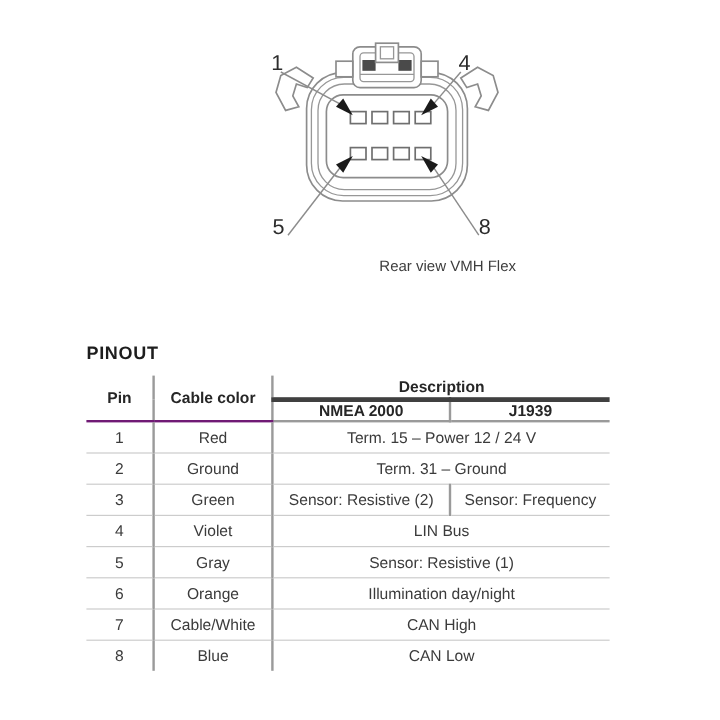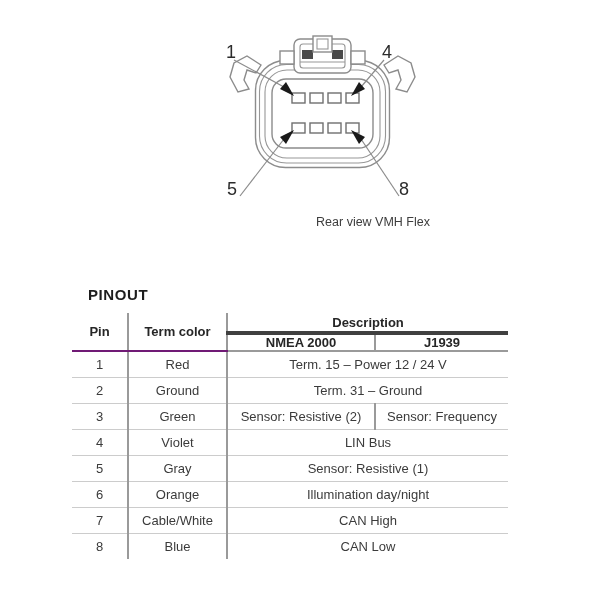--- a/index.html
+++ b/index.html
@@ -18,21 +18,21 @@
   #connector-svg .dark-bit{fill:#4a4a4a;stroke:none;}
   #connector-svg text{font:18px "Liberation Sans",sans-serif;fill:#2c2c2c;text-anchor:middle;}
   
   .caption{
     position:absolute;top:214px;right:170px;text-align:center;
     font-size:12.5px;line-height:16.5px;color:#3d3d3d;
   }
   
   .pinout-title{
     position:absolute;left:72px;top:286px;
-    font-size:15px;font-weight:700;letter-spacing:.6px;color:#1d1d1d;margin-left:16px;
+    font-size:15px;font-weight:700;letter-spacing:.6px;color:#1d1d1d;
   }
   table.pinout{
     position:absolute;left:72px;top:313px;width:436px;
     border-collapse:collapse;table-layout:fixed;
   }
   table.pinout col.c-pin{width:56px;}
   table.pinout col.c-cable{width:99px;}
   table.pinout col.c-nmea{width:148px;}
   table.pinout col.c-j1939{width:133px;}
   table.pinout th,table.pinout td{
@@ -109,21 +109,21 @@
   <table class="pinout">
     <colgroup>
       <col class="c-pin">
         <col class="c-cable">
         <col class="c-nmea">
         <col class="c-j1939">
     </colgroup>
     <thead>
       <tr class="h1">
         <th rowspan="2" class="b-r span2">Pin</th>
-        <th rowspan="2" class="b-r span2">Term color</th>
+        <th rowspan="2" class="b-r span2">Cable color</th>
         <th colspan="2" class="desc-h">Description</th>
       </tr>
       <tr class="h2">
         <th class="b-r">NMEA 2000</th>
         <th>J1939</th>
       </tr>
     </thead>
     <tbody>
       <tr>
         <td class="b-r">1</td>

